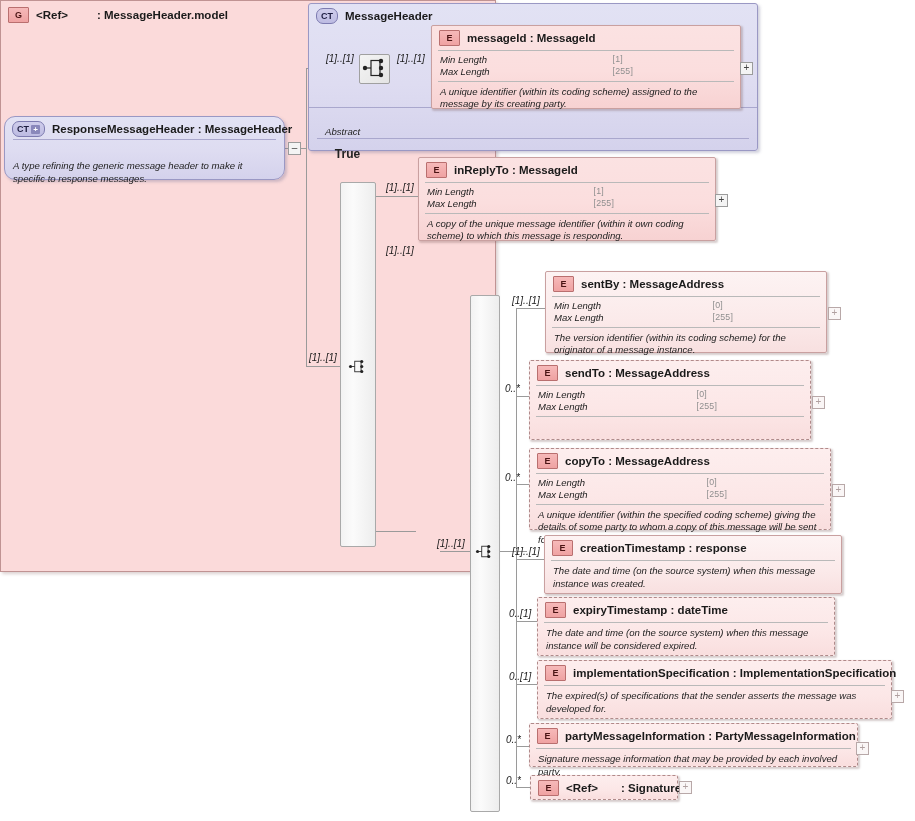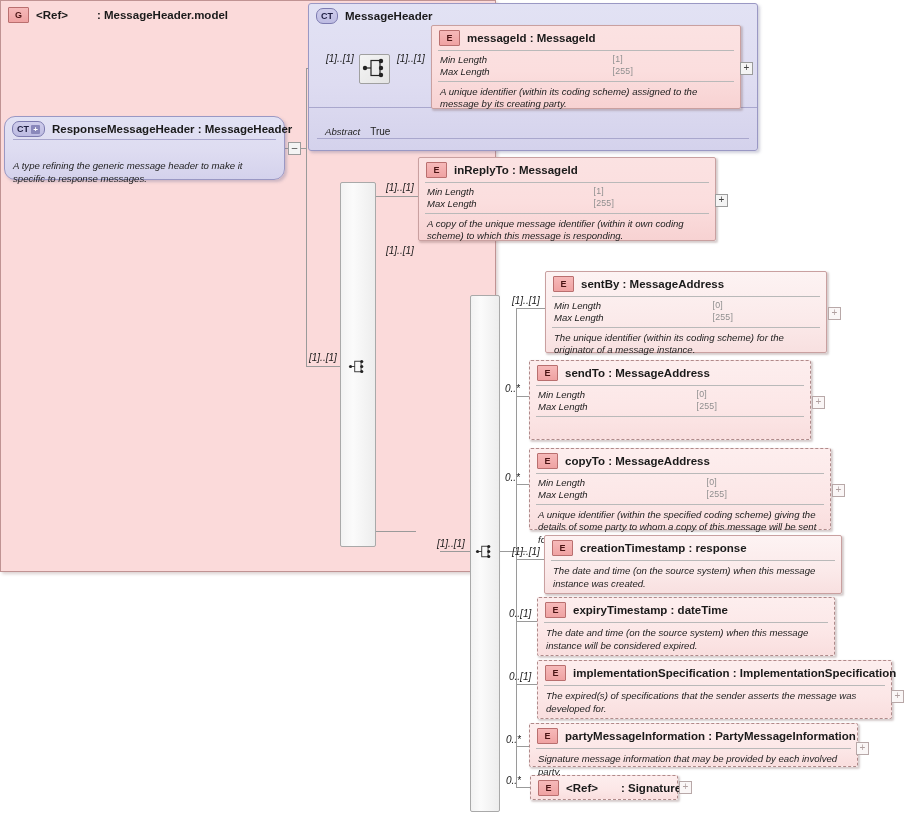--- a/index.html
+++ b/index.html
@@ -176,23 +176,24 @@
     white-space: nowrap;
     font-family: "Liberation Sans", sans-serif;
   }
 
   .attr-row {
     display: flex;
     gap: 10px;
     padding: 2px 8px 2px 8px;
     font-size: 9.6px;
     align-items: flex-end;
+    flex-direction: column;
   }
   .attr-row .k { font-style: italic; color: #222; }
-  .attr-row .v { font-weight: normal; font-size: 10px; color: #222; }
+  .attr-row .v { font-weight: bold; font-size: 12px; color: #222; }
 </style>
 </head>
 <body>
 
 <div>
 
   <div class="ln lnh abs" style="left:285px; top:148px; width:22px;"></div>
   <div class="ln lnv abs" style="left:306px; top:68px; height:299px;"></div>
 
   <div class="ln lnh abs" style="left:306px; top:68px; width:52px;"></div>
@@ -344,21 +345,21 @@
     <span>sentBy    : MessageAddress</span>
   </div>
   <div class="sep"></div>
   <div class="facets">
     <span>Min Length</span>
     <span class="fval">[0]</span>
     <span>Max Length</span>
     <span class="fval">[255]</span>
   </div>
   <div class="sep"></div>
-  <div class="doc">The unique identifier (within its coding scheme) for the originator of a message instance.</div>
+  <div class="doc">The version identifier (within its coding scheme) for the originator of a message instance.</div>
 </div>
 <div class="hdl faint" style="left:828px; top:307px;">+</div>
 
 <div class="card" style="left:505px; top:383px;">0..*</div>
 <div class="node el opt" style="left:529px; top:360px; width:282px; height:80px;">
   <div class="node-title">
     <span class="badge badge-e">
         <span>E</span>
       </span>
     <span>sendTo   : MessageAddress</span>

